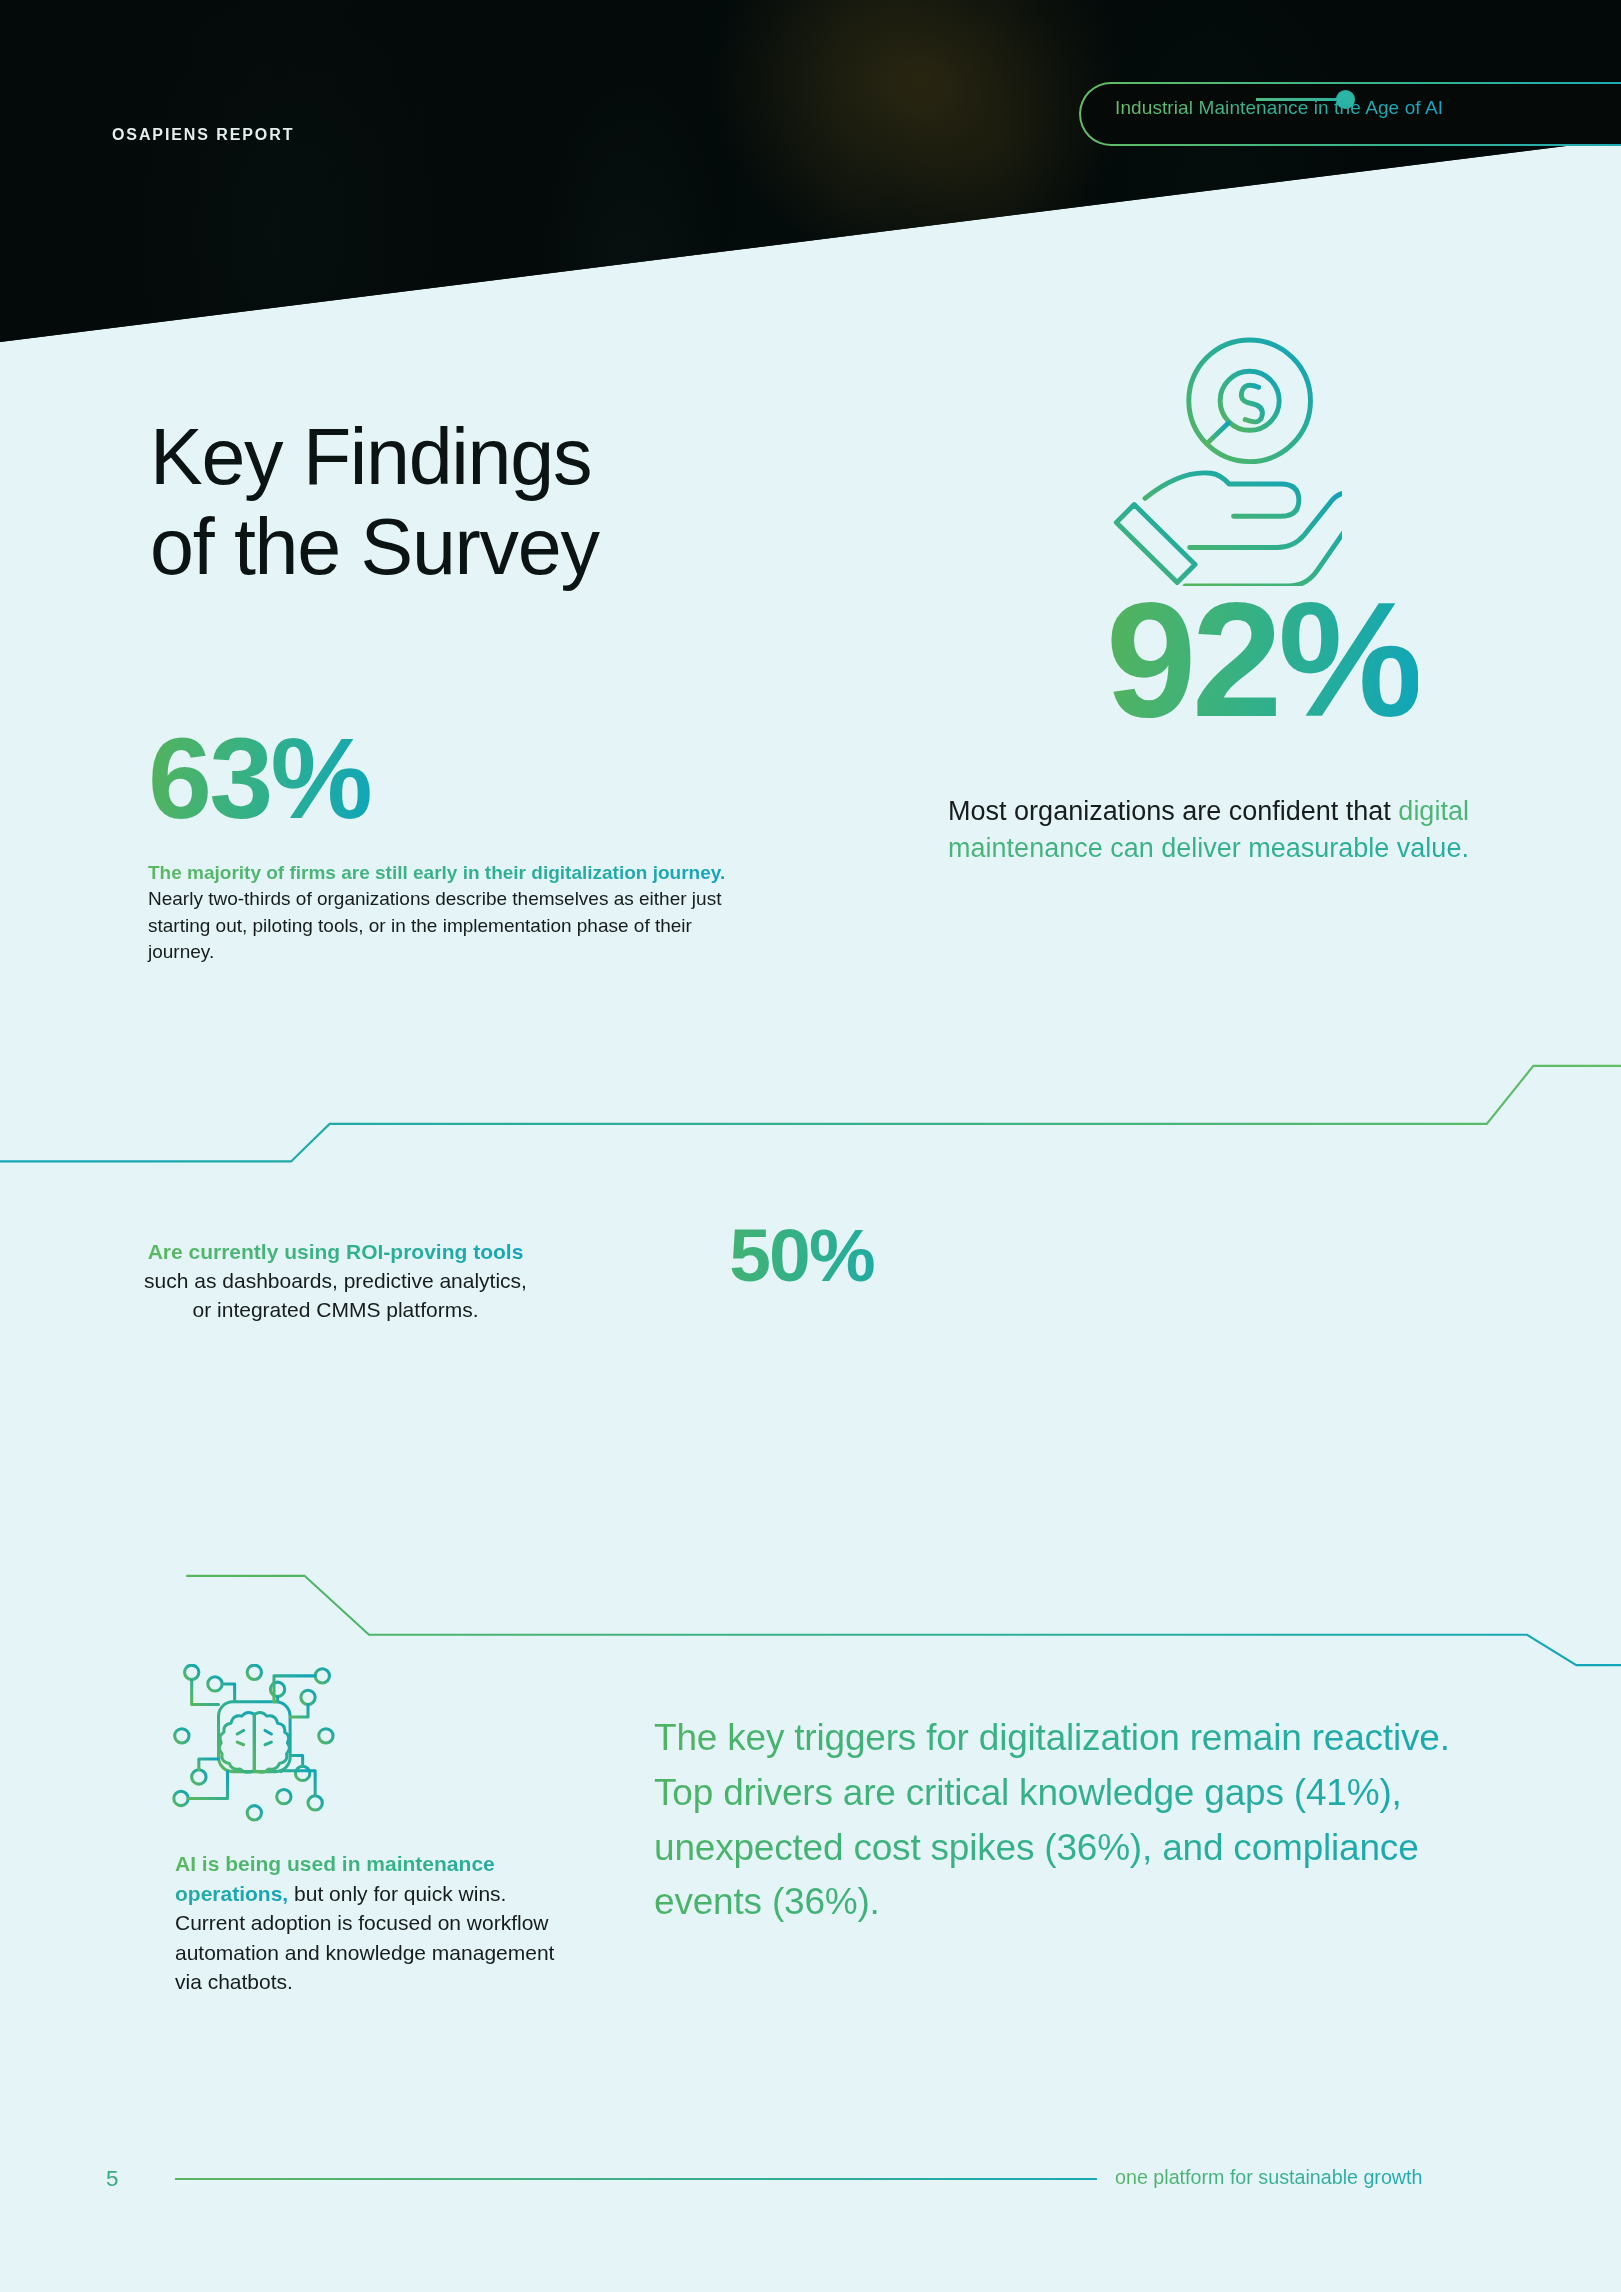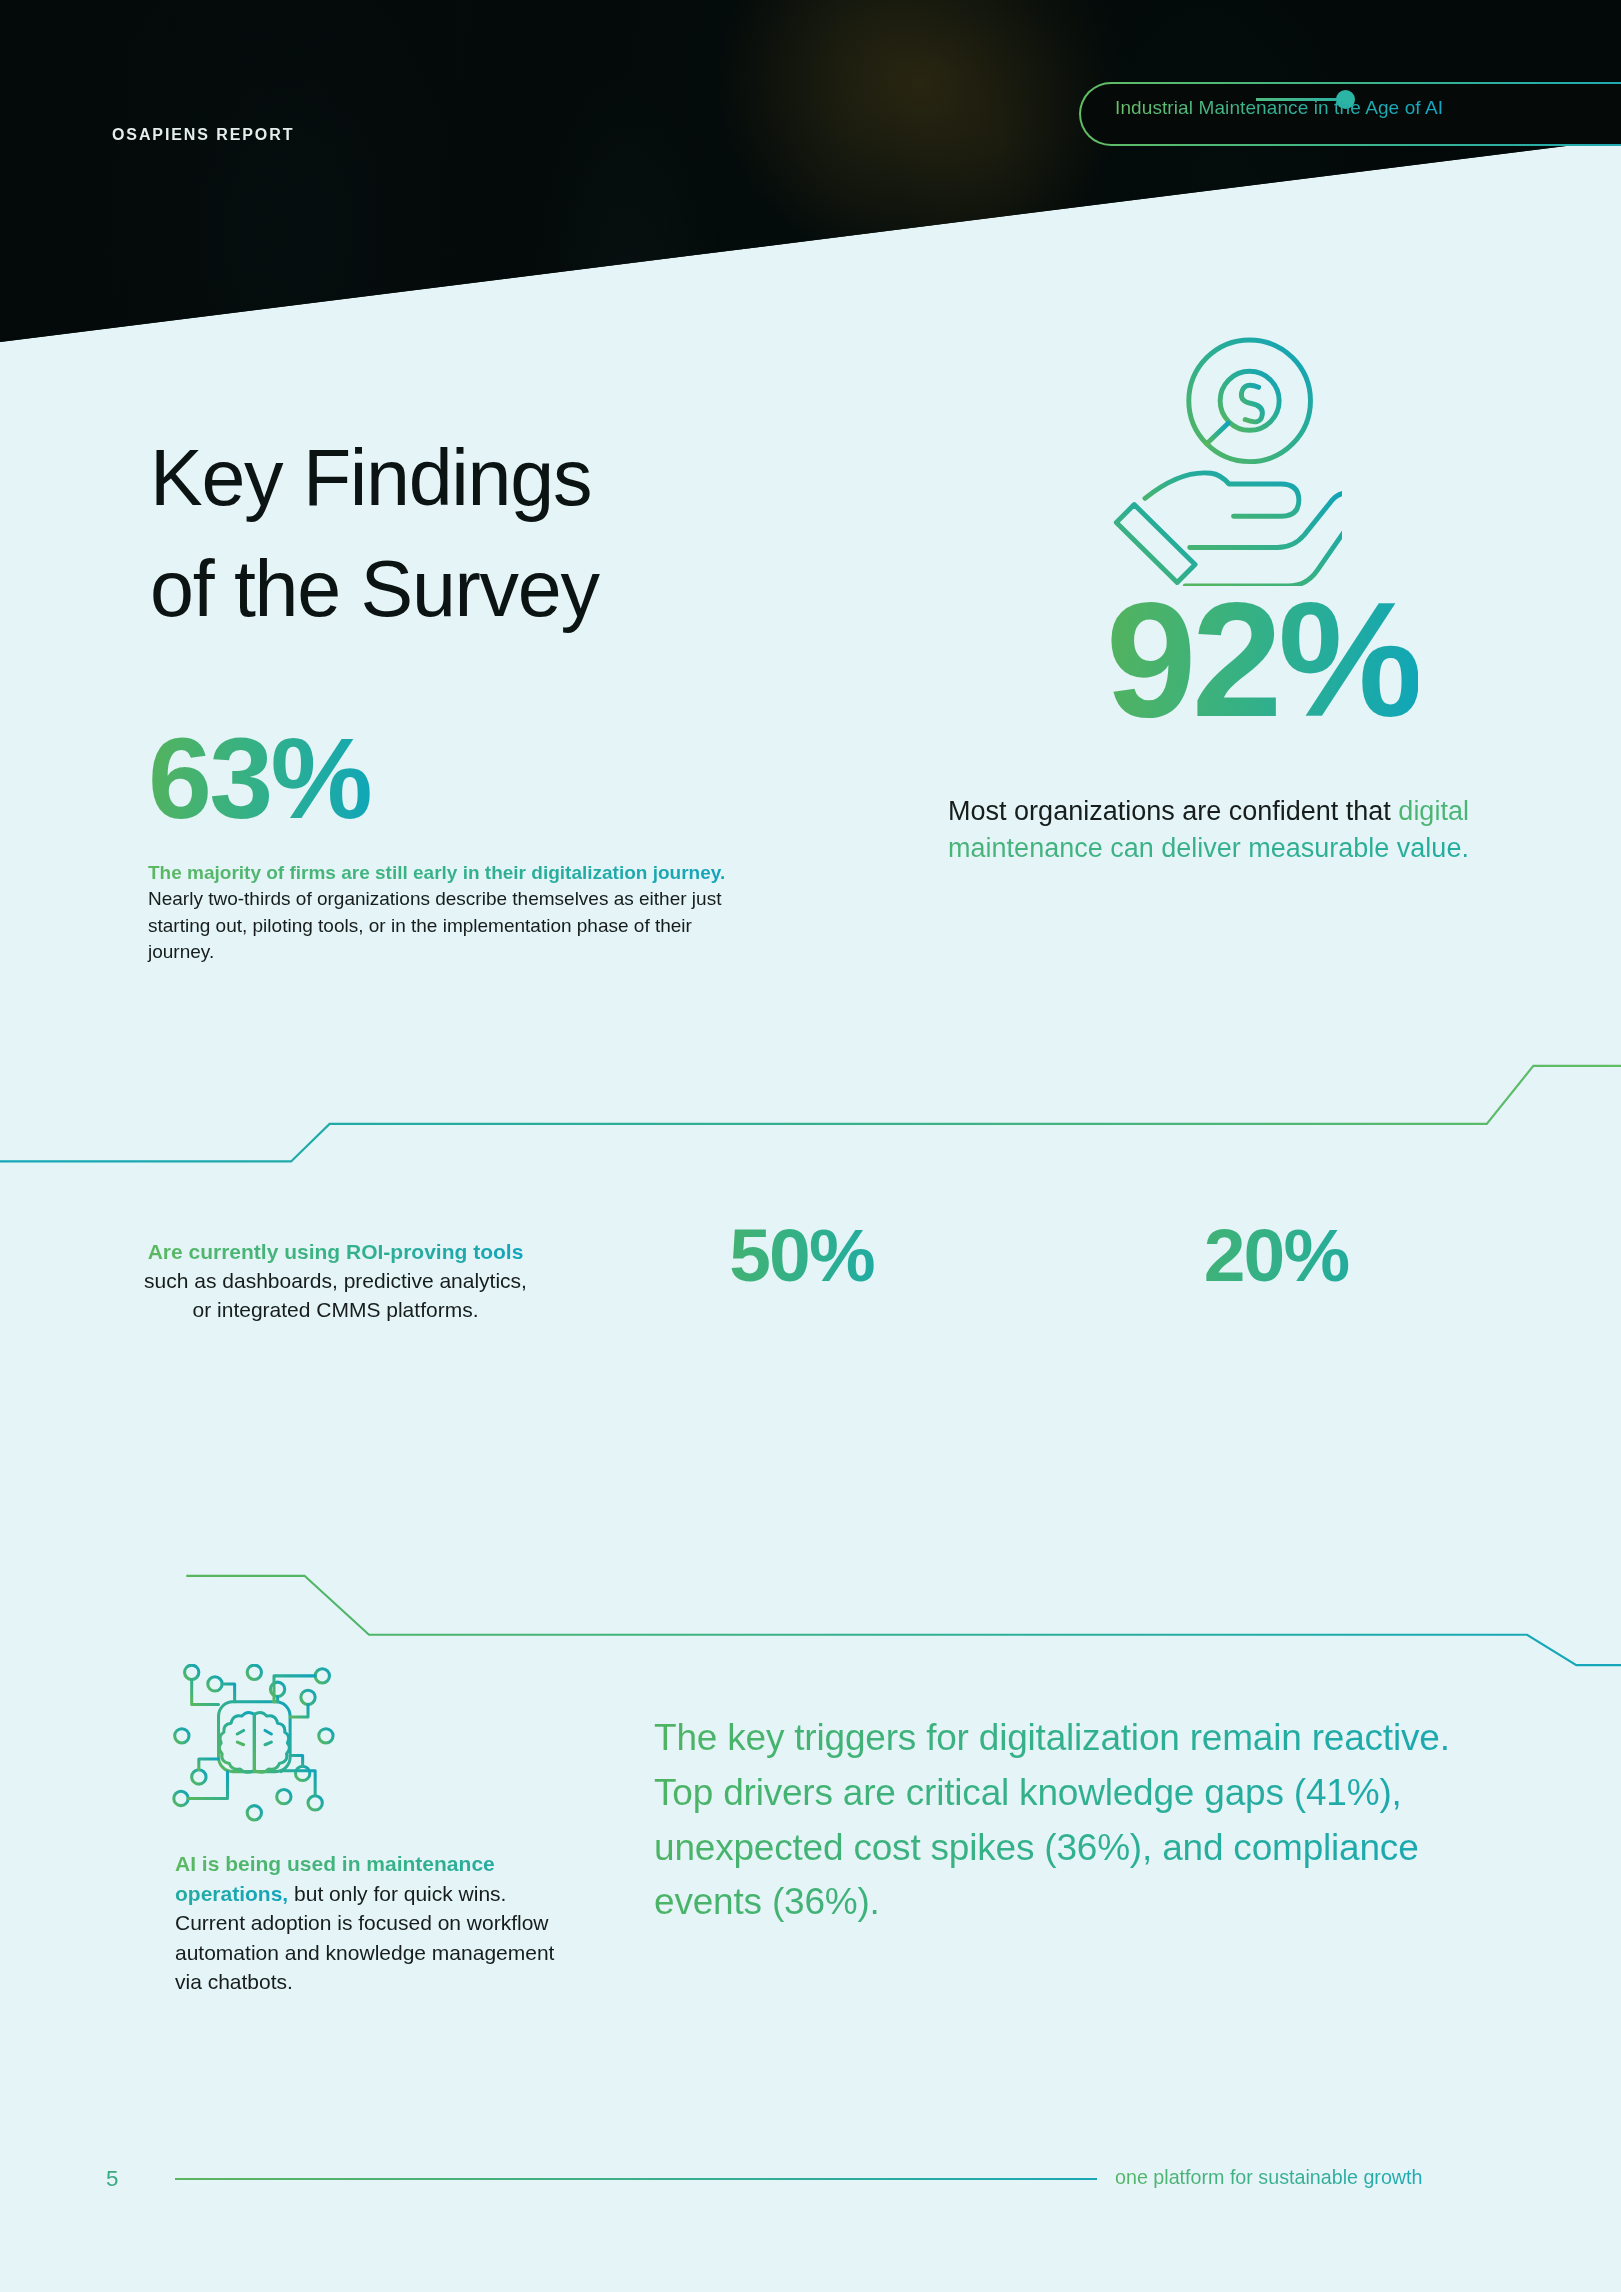--- a/index.html
+++ b/index.html
@@ -63,21 +63,21 @@
     position:absolute; left:257px; top:8px; width:19px; height:19px;
     border-radius:50%; background:#2cb4a5;
   }
 
   
   #page-title{
     position:absolute; left:150px; top:412px; width:734px;
     font-size:79px; line-height:1.14; font-weight:400;
     letter-spacing:-1.3px; color:#0c1413;
   }
-  #page-title .tl{ display:block;margin-top:21px; }
+  #page-title .tl{ display:block; }
 
   
   .bignum{
     font-weight:700; letter-spacing:-2.7px; line-height:1;
     background:linear-gradient(98deg,#55b35b 0%,#36b184 45%,#0fa6ba 100%);
     -webkit-background-clip:text; background-clip:text; color:transparent;
     white-space:nowrap;
   }
 
   #stat63{ position:absolute; left:148px; top:721px; }
@@ -229,21 +229,20 @@
   <p class="mid-body">
     <span class="hl">Are currently using ROI-proving tools</span><span> such as dashboards, predictive analytics, or integrated CMMS platforms.</span>
   </p>
 </div>
 
 <div class="midcol" id="mid-2">
   <div class="bignum">50%</div>
 </div>
 
 <div class="midcol" id="mid-3">
-  <div class="bignum">20%</div>
 </div>
 
 <div class="divider" id="divider-2">
   <svg viewBox="0 0 1811 160" width="1622" height="143" fill="none" preserveAspectRatio="none">
     <defs>
       <linearGradient id="gdiv2" x1="0" y1="0" x2="1" y2="0">
         <stop offset="0" stop-color="#58b65c"></stop>
           <stop offset="55%" stop-color="#2fb096"></stop>
           <stop offset="1" stop-color="#12a7bb"></stop>
       </linearGradient>

